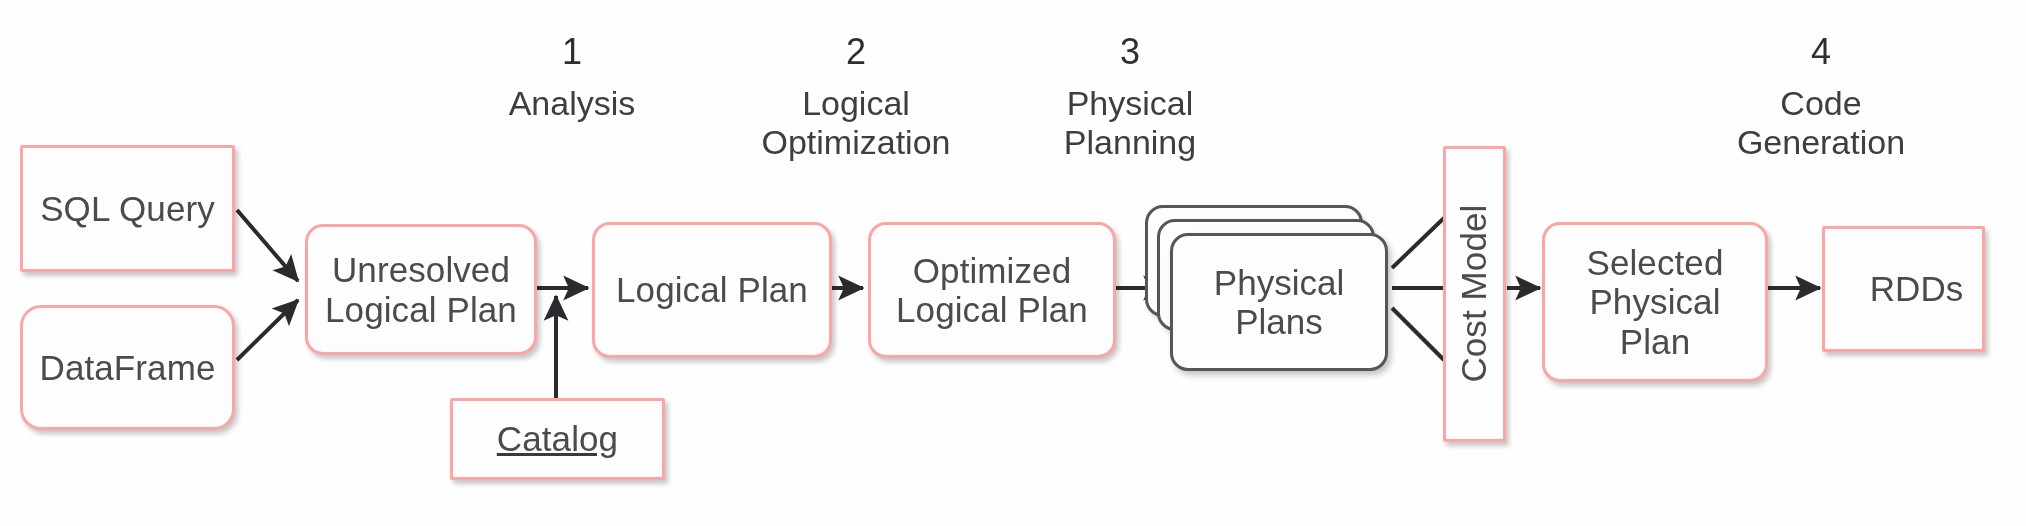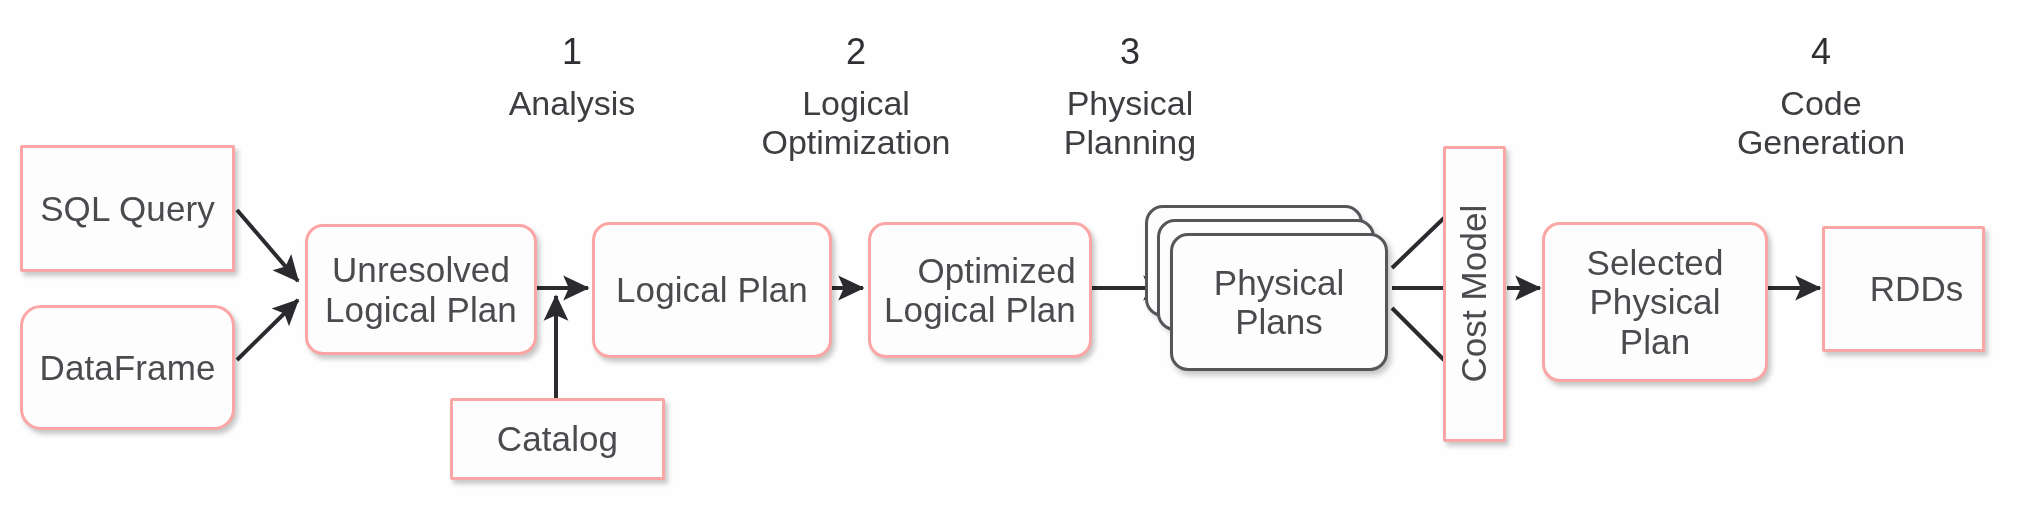--- a/index.html
+++ b/index.html
@@ -175,29 +175,29 @@
 
   <div class="node rect" style="left:20px; top:305px; width:215px; height:125px;border-radius:21px;">
     <span class="label">DataFrame</span>
   </div>
 
   <div class="node round" style="left:305px; top:224px; width:232px; height:131px;">
     <span class="label">Unresolved
 Logical Plan</span>
   </div>
 
-  <div class="node rect" style="left:450px; top:398px; width:215px; height:82px;">
+  <div class="node rect" style="left:450px; top:398px; width:215px; height:82px;text-decoration:underline;">
     <span class="label">Catalog</span>
   </div>
 
   <div class="node round" style="left:592px; top:222px; width:240px; height:136px;">
     <span class="label">Logical Plan</span>
   </div>
 
-  <div class="node round" style="left:868px; top:222px; width:224px; height:136px;text-align:right;">
+  <div class="node round" style="left:868px; top:222px; width:248px; height:136px;">
     <span class="label">Optimized
 Logical Plan</span>
   </div>
 
   <div class="stack-wrap" style="left:1145px; top:205px; width:250px; height:170px;">
     <div class="stack-card back2" style="width:218px; height:112px;"></div>
     <div class="stack-card back1" style="width:218px; height:112px;"></div>
     <div class="stack-card front" style="width:218px; height:138px;">
       <span class="label" style="font-size:35px; line-height:1.12; color:#4a4a4f; white-space:pre-line;">Physical
 Plans</span>

